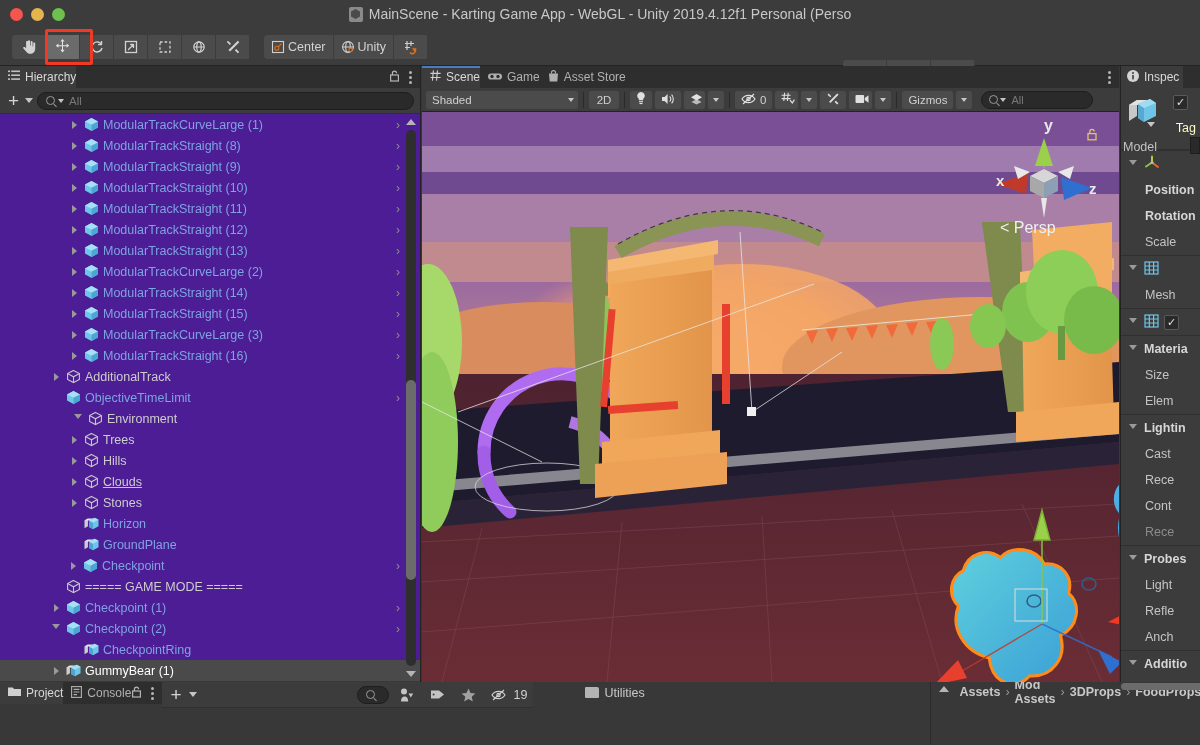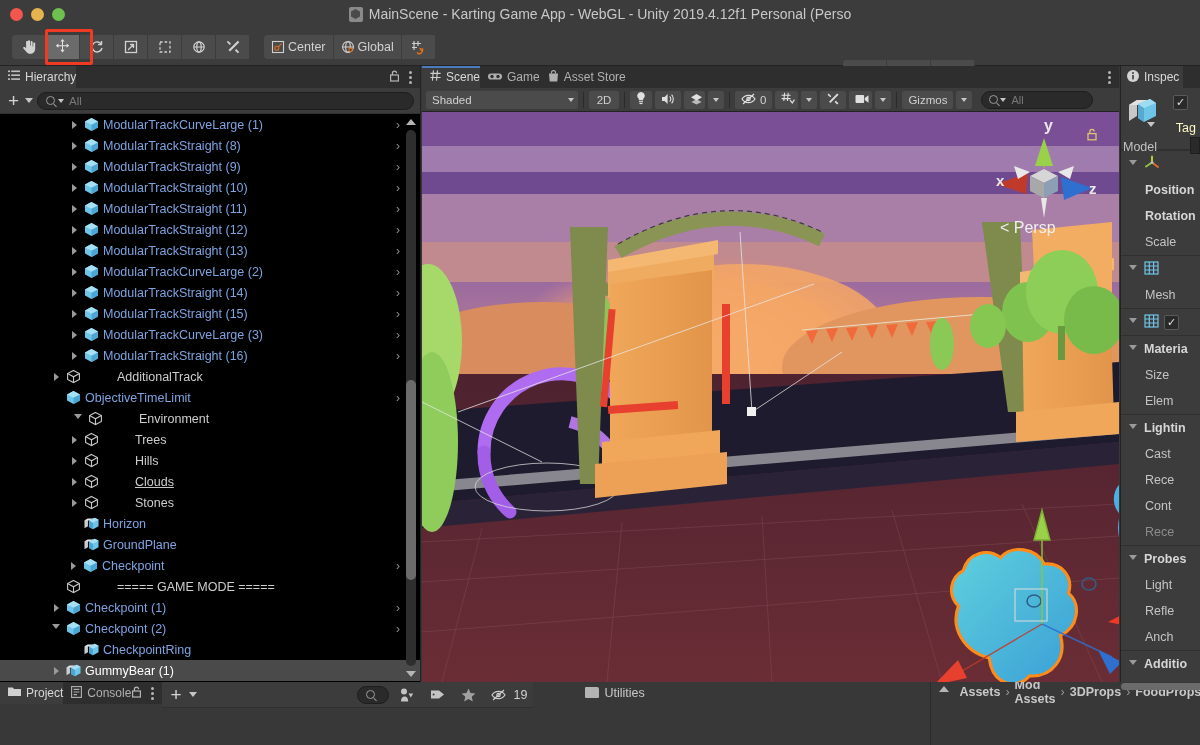--- a/index.html
+++ b/index.html
@@ -97,37 +97,37 @@
     border-right:4px solid transparent;border-top:5px solid #c6c6c6; }
   .searchbox {
     flex: 1; height: 18px; background: #2a2a2a; border: 1px solid #1e1e1e;
     border-radius: 9px; display: flex; align-items: center; padding: 0 8px; gap: 5px;
     color: #787878; font-size: 11.5px;
   }
   .mag { width: 9px; height: 9px; border: 1.4px solid #9a9a9a; border-radius: 50%;
     position: relative; flex: none; }
   .mag::after { content:''; position:absolute; right:-3px; bottom:-2px; width:4px;
     height:1.4px; background:#9a9a9a; transform: rotate(45deg); }
-  .h-list { flex: 1; overflow: hidden; position: relative; background:#000000; }
+  .h-list { flex: 1; overflow: hidden; position: relative; background:#4c1d95; }
   .hrow {
     height: 21px; display: flex; align-items: center; gap: 4px;
     padding-right: 22px; position: relative; white-space: nowrap;
   }
   .hrow.selected { background: #4a4a4a; }
   .tri {
     width: 12px; flex: none; display: inline-flex; align-items: center;
     justify-content: center;
   }
   .tri i { width:0;height:0; border-top:4px solid transparent;
     border-bottom:4px solid transparent; border-left:5.5px solid #9a9a9a; display:block; }
   .tri.open i { border-left:4px solid transparent; border-right:4px solid transparent;
     border-top:5.5px solid #9a9a9a; }
   .hname { font-size: 12.5px; }
   .hname.prefab { color: #7ea3e0; }
-  .hname.plain { color: #cdcdcd; margin-left: 32px; }
+  .hname.plain { color: #cdcdcd; }
   .hname.sel { color: #ffffff; }
   .chev-r {
     position: absolute; right: 20px; color: #8e8e8e; font-size: 12px;
   }
   
   .ico { width: 15px; height: 15px; flex: none; display:inline-block; }
   .vscroll {
     position: absolute; right: 4px; width: 10px; background: #2e2e2e; border-radius: 5px;
   }
   .vthumb { position:absolute; left:0; width:10px; background:#6b6b6b; border-radius:5px; }
@@ -305,21 +305,21 @@
         </svg>
         <span>Center</span>
       </div>
       <div class="tbtn wide">
         <svg width="14" height="14" viewBox="0 0 14 14" fill="none" stroke="#cfcfcf" stroke-width="1.1">
           <circle cx="7" cy="7" r="5.4"></circle>
           <ellipse cx="7" cy="7" rx="2.3" ry="5.4"></ellipse>
           <path d="M1.6 7h10.8"></path>
           <circle cx="9.6" cy="9.8" r="1.7" fill="#3c3c3c" stroke="#e0701a"></circle>
         </svg>
-        <span>Global</span>
+        <span>Unity</span>
       </div>
       <div class="tbtn">
         <svg width="16" height="16" viewBox="0 0 16 16" fill="none" stroke="#cfcfcf" stroke-width="1.2">
           <path d="M4 2v9M8 2v5M2 4.5h9M2 8.5h5"></path>
           <path d="M9.5 9.5a2.6 2.6 0 1 1-2.3 3.8" stroke="#e0701a" stroke-width="1.6"></path>
           <path d="M12.6 9.2v2.2h-2.2" stroke="#e0701a" stroke-width="1.4"></path>
         </svg>
       </div>
     </div>
 

